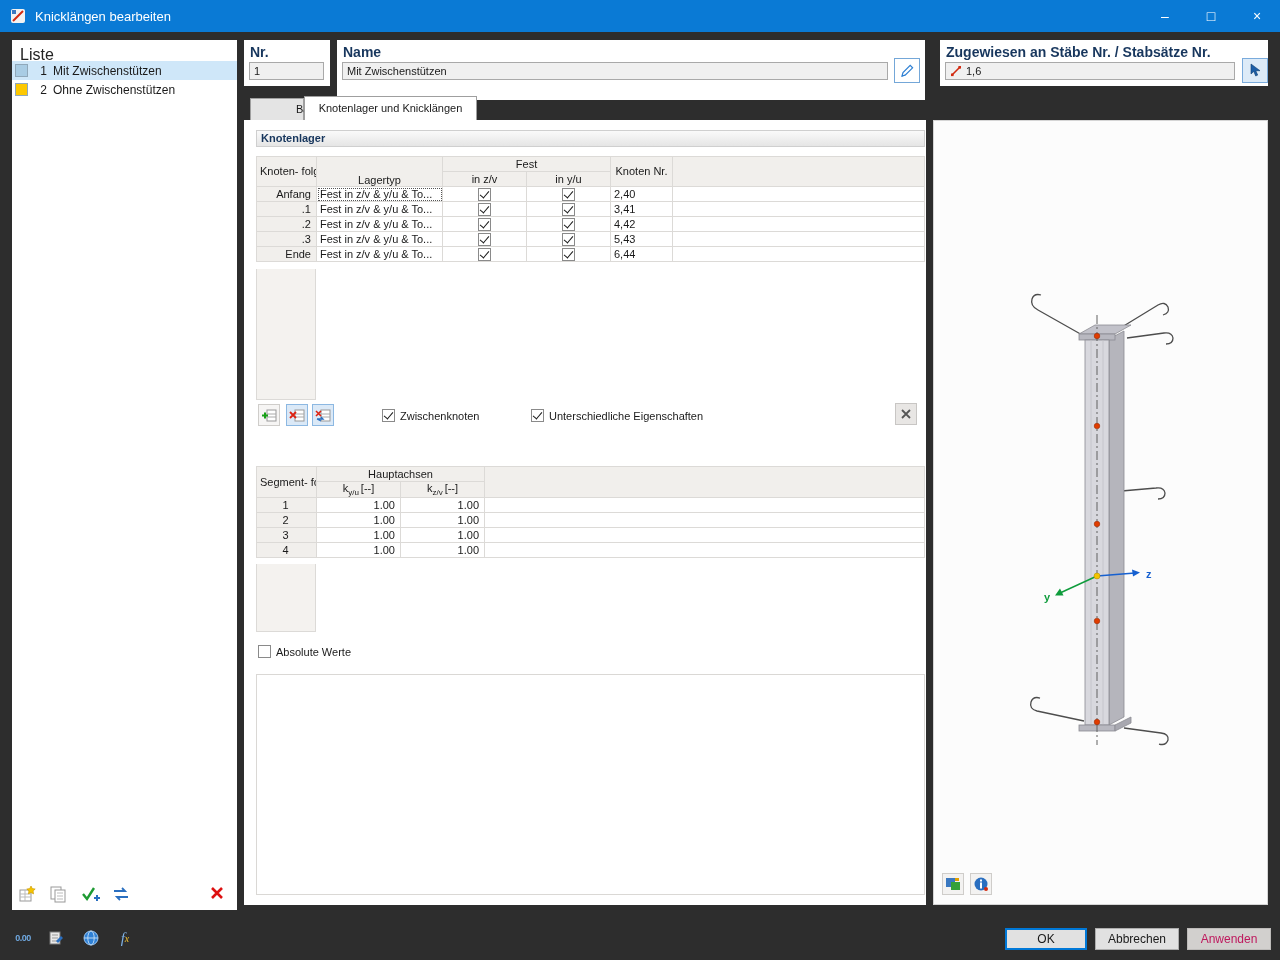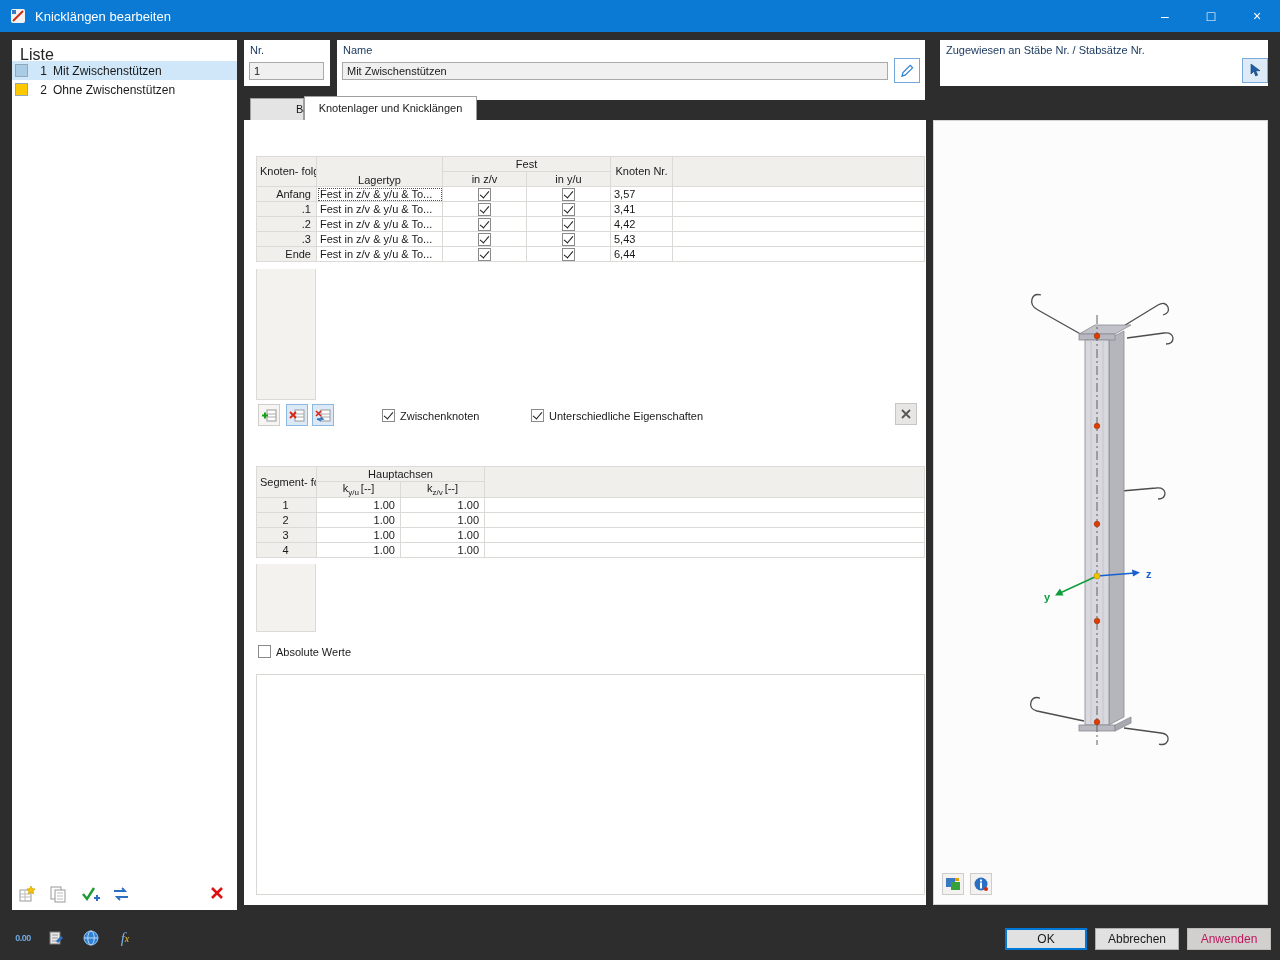--- a/index.html
+++ b/index.html
@@ -6,21 +6,21 @@
 html,body{width:1280px;height:960px;}
 body{position:relative;overflow:hidden;background:#2d2d2d;font-family:"Liberation Sans",sans-serif;font-size:12px;color:#1a1a1a;}
 
 .titlebar{position:absolute;left:0;top:0;width:1280px;height:32px;background:#0a7ad5;display:flex;align-items:center;color:#fff;}
 .titlebar .app-ic{margin:0 9px 0 10px;display:flex;}
 .titlebar .ttl{font-size:13px;}
 .winbtns{position:absolute;right:0;top:0;height:32px;display:flex;}
 .winbtn{width:46px;height:32px;display:flex;align-items:center;justify-content:center;font-size:14px;color:#fff;cursor:default;}
 
 .panel{position:absolute;background:#fff;}
-.flabel{position:absolute;font-size:11px;font-weight:normal;color:#17365d;white-space:nowrap;}
+.flabel{position:absolute;font-size:14px;font-weight:bold;color:#17365d;white-space:nowrap;}
 .finput{position:absolute;background:#f0f0f0;border:1px solid #a9a9a9;font-family:"Liberation Sans",sans-serif;font-size:11px;padding:0 4px;color:#1a1a1a;}
 .iconbtn{position:absolute;display:flex;align-items:center;justify-content:center;background:#fff;border:1px solid #74a7d8;cursor:pointer;}
 .iconbtn.blue{background:#ddebf8;}
 
 .list-label{position:absolute;left:8px;top:6px;font-size:16px;color:#222;}
 .list-item{position:absolute;left:0;width:225px;height:19px;display:flex;align-items:center;font-size:12px;cursor:default;}
 .list-item.selected{background:#cfe7f9;}
 .swatch{width:13px;height:13px;border:1px solid #90a8ba;margin-left:3px;flex:none;}
 .inr{width:16px;text-align:right;margin-left:3px;flex:none;}
 .ilabel{margin-left:6px;white-space:nowrap;}
@@ -135,36 +135,47 @@
   <span class="iconbtn" style="left:557px;top:18px;width:26px;height:25px;">
     <svg width="14" height="14" viewBox="0 0 14 14">
       <path d="M2 12l1-3.4L10.2 1.4l2.4 2.4L5.4 11z" fill="#fff" stroke="#2d7fd3" stroke-width="1.2"></path>
       <path d="M2 12l3.4-1" stroke="#2d7fd3"></path>
     </svg>
   </span>
 </div>
 
 <div class="panel" style="left:940px;top:40px;width:328px;height:46px;">
   <span class="flabel" style="left:6px;top:4px;">Zugewiesen an Stäbe Nr. / Stabsätze Nr.</span>
+  <div class="finput" style="left:5px;top:22px;width:290px;height:18px;display:flex;align-items:center;gap:4px;">
+    <svg width="12" height="12" viewBox="0 0 12 12">
+      <path d="M2.5 9.5L9.5 2.5" stroke="#d22a10" stroke-width="1.6"></path>
+      <rect x="1" y="8.5" width="2.6" height="2.6" fill="#d22a10"></rect>
+      <rect x="8.4" y="1" width="2.6" height="2.6" fill="#d22a10"></rect>
+    </svg>
+    <span>1,6</span>
+  </div>
   <span class="iconbtn blue" style="left:302px;top:18px;width:26px;height:25px;border-color:#7aabdc;">
     <svg width="14" height="15" viewBox="0 0 14 15">
       <path d="M3 1v10l2.8-2.6L7.7 13l2-.9-1.9-4.4H12z" fill="#1d5fa8" stroke="#10406f" stroke-width="0.6"></path>
     </svg>
   </span>
 </div>
 
 <div class="tab inactive" style="left:250px;top:98px;width:54px;height:22px;">
   <span>Basis</span>
 </div>
 <div class="tab active" style="left:304px;top:96px;width:173px;height:24px;">
   <span>Knotenlager und Knicklängen</span>
 </div>
 
 <div class="panel" style="left:244px;top:120px;width:682px;height:785px;z-index:2;">
 
+  <div class="sechdr" style="left:12px;top:10px;width:669px;">
+    <span>Knotenlager</span>
+  </div>
 
   <table class="grid" style="left:12px;top:36px;width:669px;">
     <colgroup>
         <col style="width:60px">
         <col style="width:126px">
         <col style="width:84px">
         <col style="width:84px">
         <col style="width:62px">
         <col>
       </colgroup>
@@ -182,21 +193,21 @@
         <th>in z/v</th>
         <th>in y/u</th>
       </tr>
     </thead>
     <tbody>
       <tr>
         <td class="rowhead">Anfang</td>
         <td class="typcell editing">Fest in z/v &amp; y/u &amp; To...</td>
         <td class="chk"><span class="cbx" data-checked="true"></span></td>
         <td class="chk"><span class="cbx" data-checked="true"></span></td>
-        <td>3,57</td>
+        <td>2,40</td>
         <td></td>
       </tr>
       <tr>
         <td class="rowhead">.1</td>
         <td class="typcell">Fest in z/v &amp; y/u &amp; To...</td>
         <td class="chk"><span class="cbx" data-checked="true"></span></td>
         <td class="chk"><span class="cbx" data-checked="true"></span></td>
         <td>3,41</td>
         <td></td>
       </tr>

